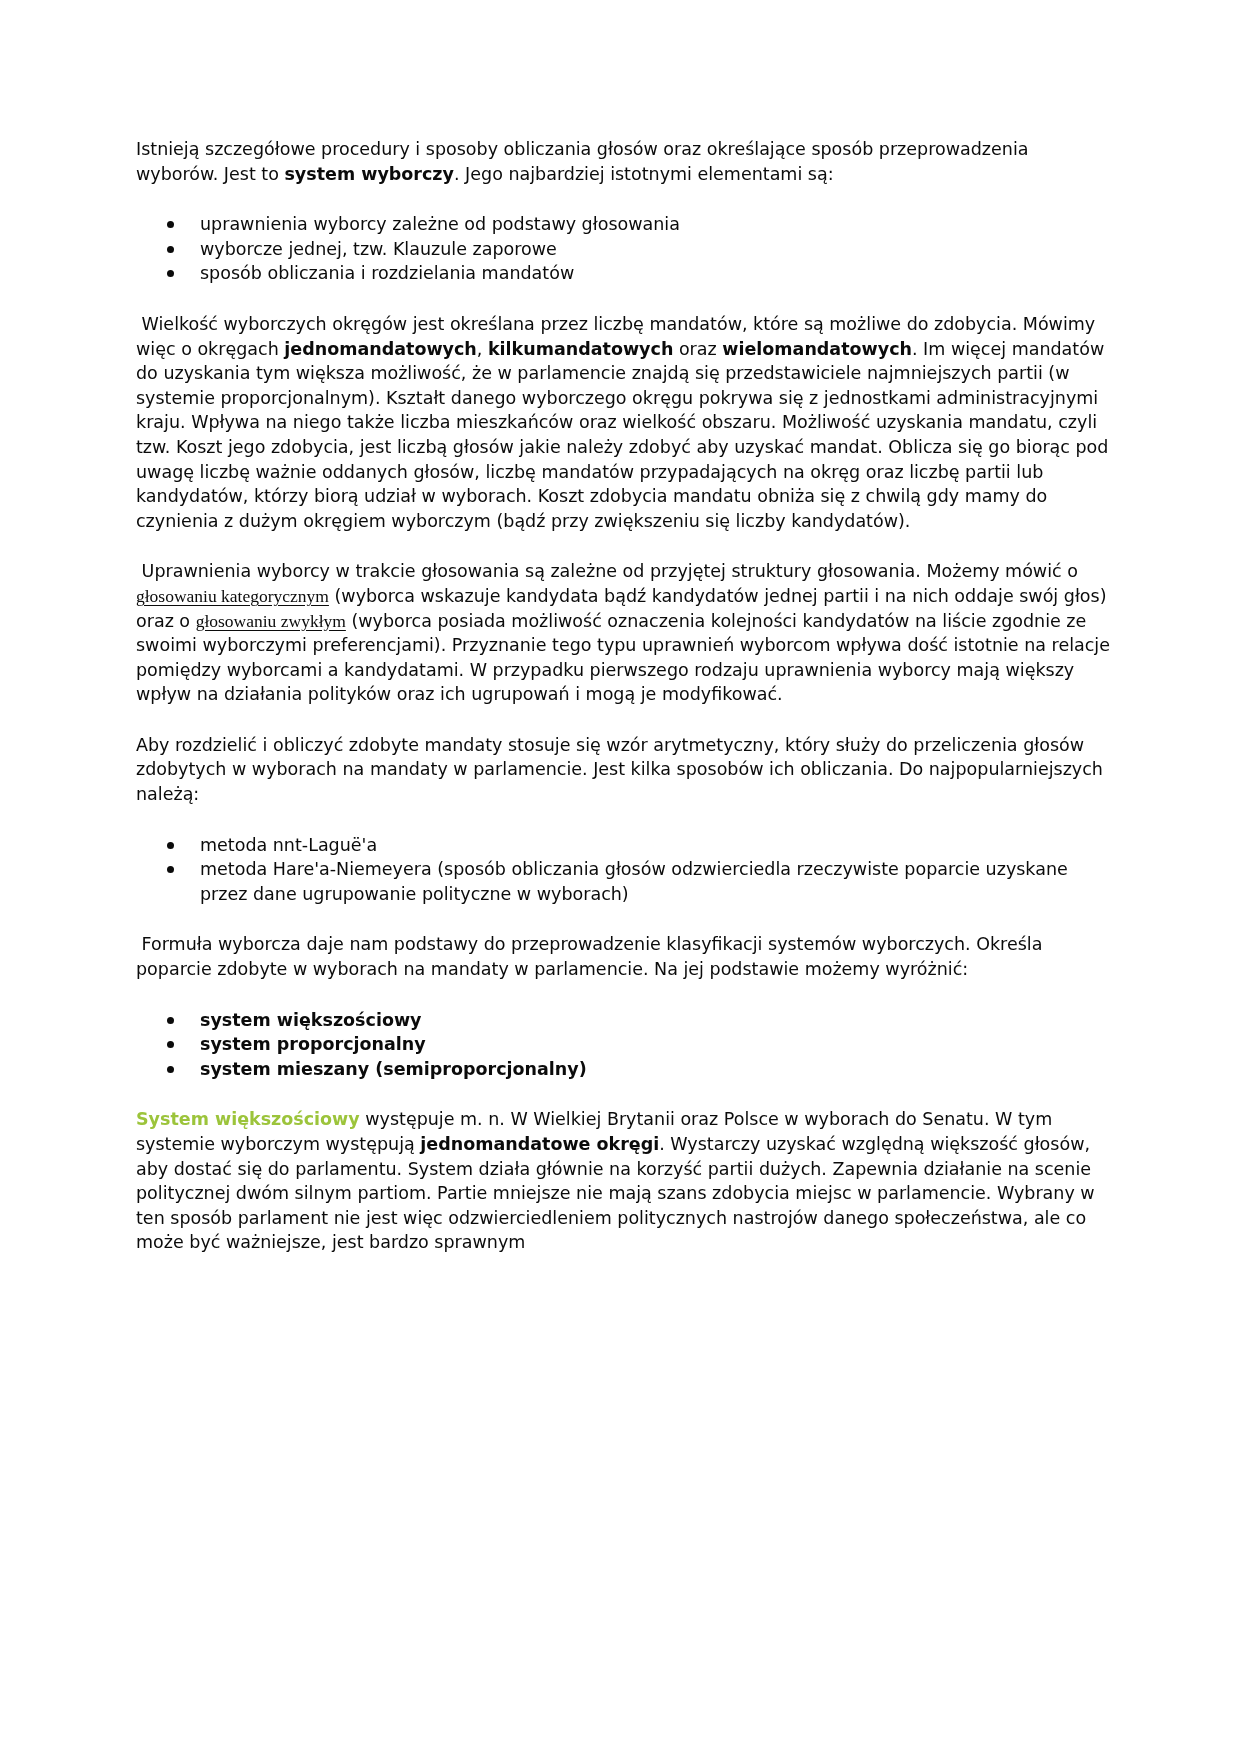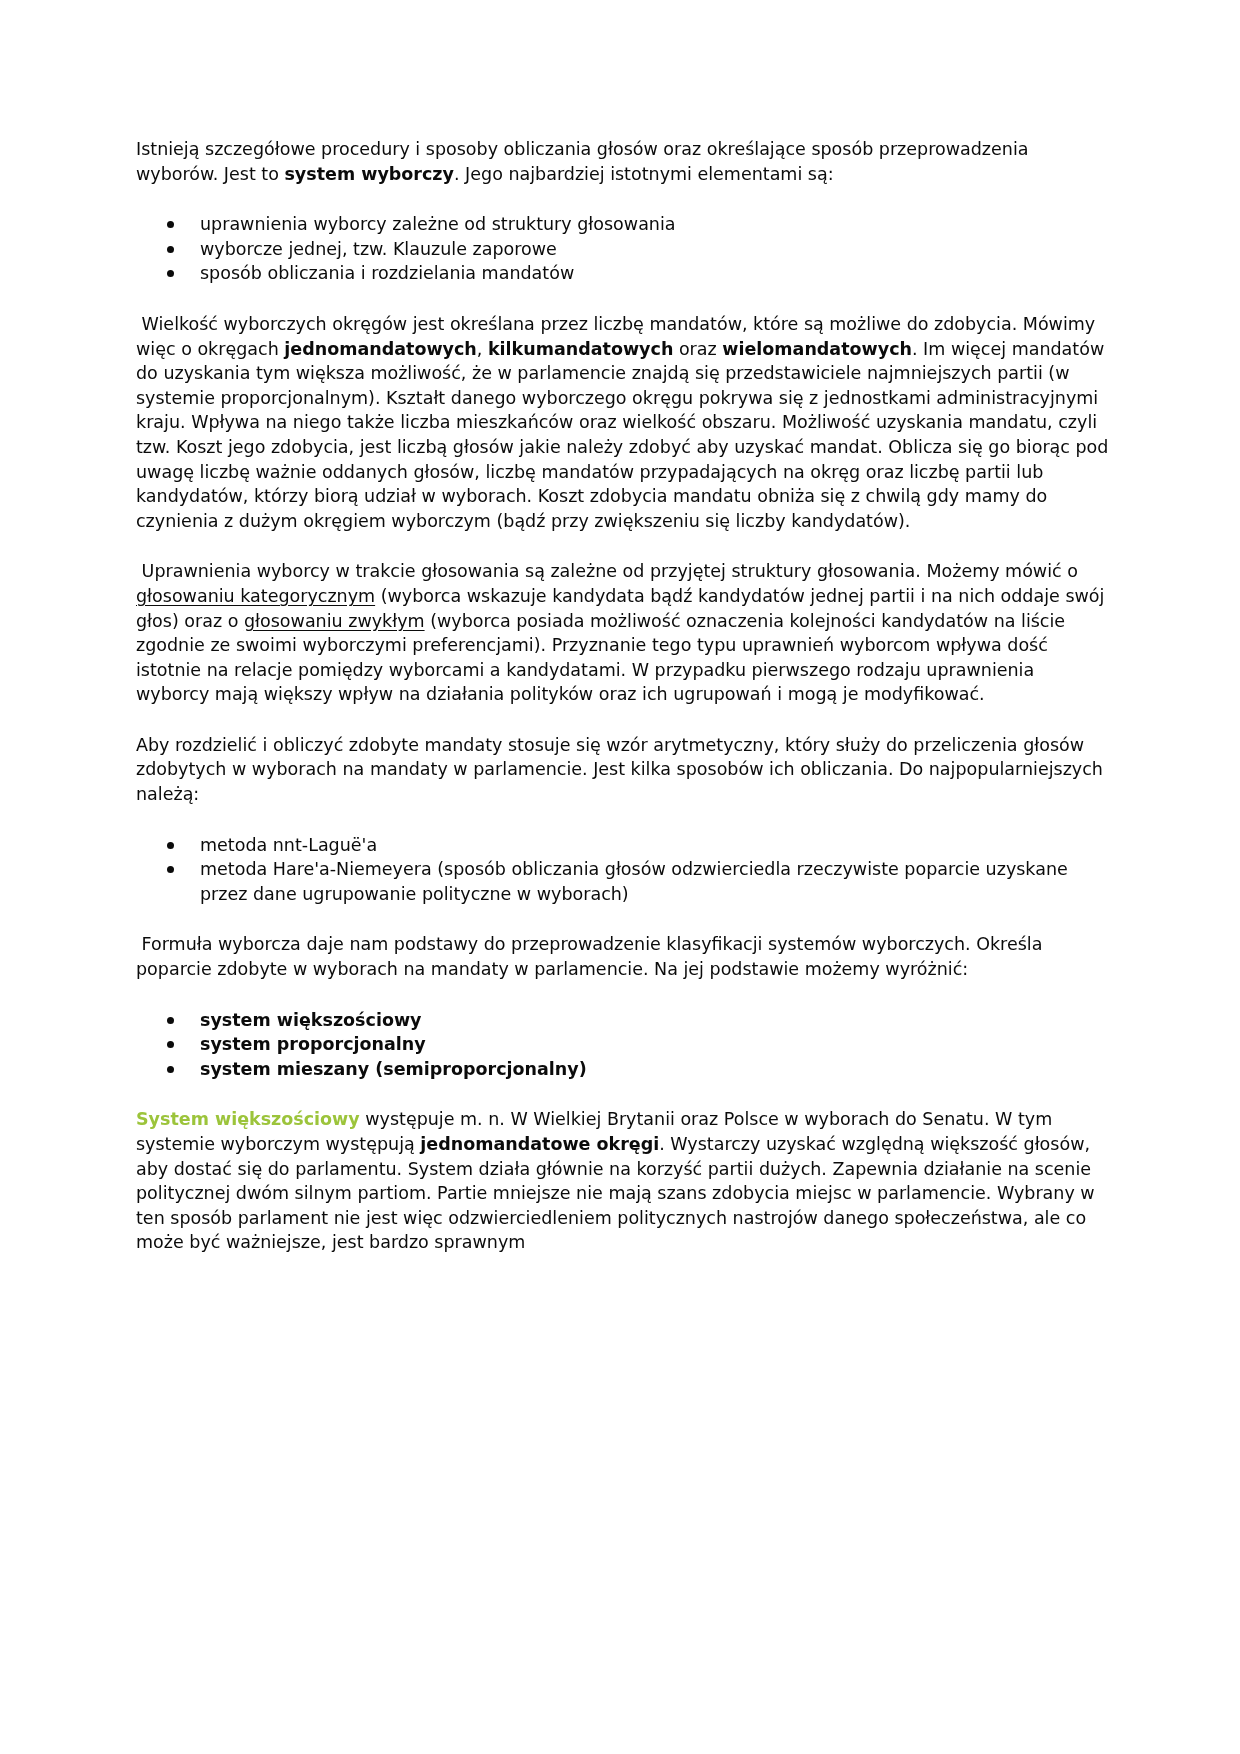--- a/index.html
+++ b/index.html
@@ -39,35 +39,35 @@
     position: absolute;
     left: -33px;
     top: 9px;
     width: 7px;
     height: 7px;
     border-radius: 50%;
     background: #0b0b0b;
   }
   .bold { font-weight: bold; }
   .doc-list.bold-items li { font-weight: bold; }
-  u.uline { text-decoration: underline; text-underline-offset: 3px; }
+  u.uline { text-decoration: underline; text-underline-offset: 3px; font-family: Liberation Serif, serif; }
   .hl-green {
     font-weight: bold;
     
   }
 </style>
 </head>
 <body>
 
 <div class="page">
 
   <p class="para"><span>Istnieją szczegółowe procedury i sposoby obliczania głosów oraz określające sposób przeprowadzenia wyborów. Jest to </span><span class="bold">system wyborczy</span><span>. Jego najbardziej istotnymi elementami są:</span></p>
 
   <ul class="doc-list">
-    <li>uprawnienia wyborcy zależne od struktury głosowania</li>
+    <li>uprawnienia wyborcy zależne od podstawy głosowania</li>
     <li>wyborcze jednej, tzw. Klauzule zaporowe</li>
     <li>sposób obliczania i rozdzielania mandatów</li>
   </ul>
 
   <p class="para"><span> Wielkość wyborczych okręgów jest określana przez liczbę mandatów, które są możliwe do zdobycia. Mówimy więc o okręgach </span><span class="bold">jednomandatowych</span><span>, </span><span class="bold">kilkumandatowych</span><span> oraz </span><span class="bold">wielomandatowych</span><span>. Im więcej mandatów do uzyskania tym większa możliwość, że w parlamencie znajdą się przedstawiciele najmniejszych partii (w systemie proporcjonalnym). Kształt danego wyborczego okręgu pokrywa się z jednostkami administracyjnymi kraju. Wpływa na niego także liczba mieszkańców oraz wielkość obszaru. Możliwość uzyskania mandatu, czyli tzw. Koszt jego zdobycia, jest liczbą głosów jakie należy zdobyć aby uzyskać mandat. Oblicza się go biorąc pod uwagę liczbę ważnie oddanych głosów, liczbę mandatów przypadających na okręg oraz liczbę partii lub kandydatów, którzy biorą udział w wyborach. Koszt zdobycia mandatu obniża się z chwilą gdy mamy do czynienia z dużym okręgiem wyborczym (bądź przy zwiększeniu się liczby kandydatów).</span></p>
 
   <p class="para"><span> Uprawnienia wyborcy w trakcie głosowania są zależne od przyjętej struktury głosowania. Możemy mówić o </span><u class="uline">głosowaniu kategorycznym</u><span> (wyborca wskazuje kandydata bądź kandydatów jednej partii i na nich oddaje swój głos) oraz o </span><u class="uline">głosowaniu zwykłym</u><span> (wyborca posiada możliwość oznaczenia kolejności kandydatów na liście zgodnie ze swoimi wyborczymi preferencjami). Przyznanie tego typu uprawnień wyborcom wpływa dość istotnie na relacje pomiędzy wyborcami a kandydatami. W przypadku pierwszego rodzaju uprawnienia wyborcy mają większy wpływ na działania polityków oraz ich ugrupowań i mogą je modyfikować.</span></p>
 
 
   <p class="para">Aby rozdzielić i obliczyć zdobyte mandaty stosuje się wzór arytmetyczny, który służy do przeliczenia głosów zdobytych w wyborach na mandaty w parlamencie. Jest kilka sposobów ich obliczania. Do najpopularniejszych należą:</p>

